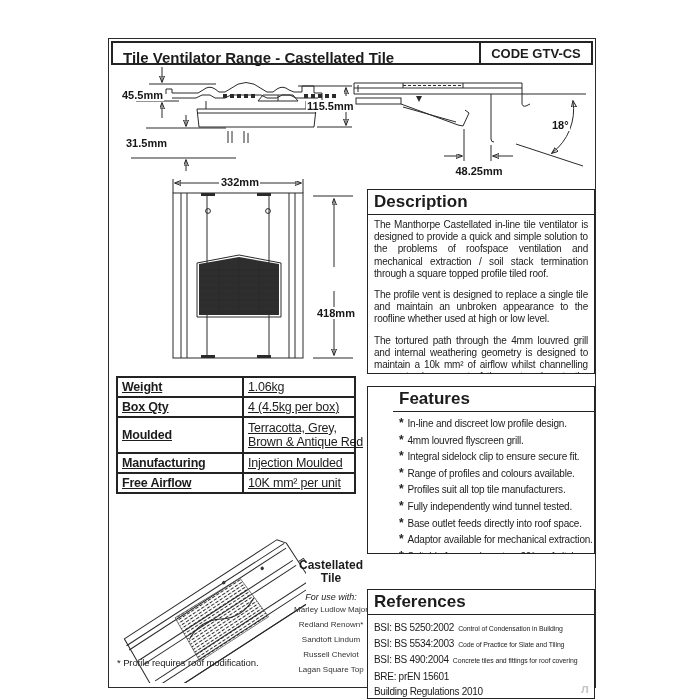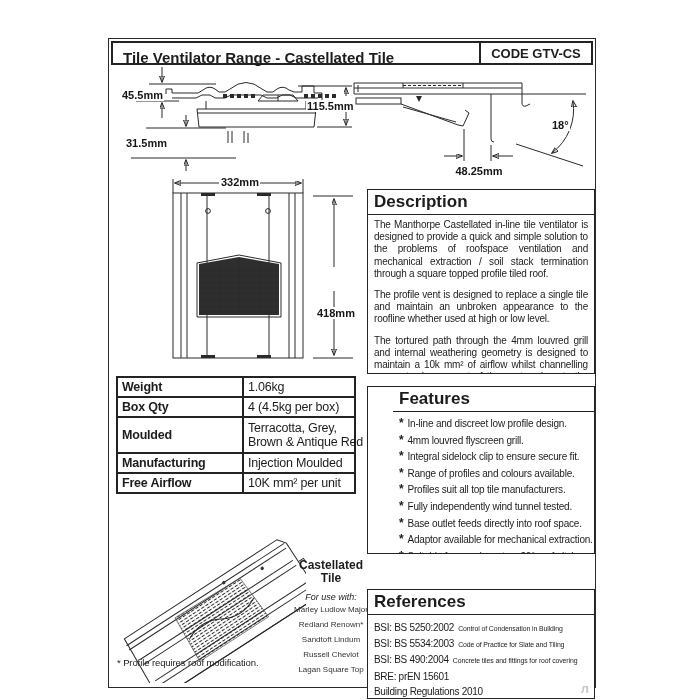--- a/index.html
+++ b/index.html
@@ -26,21 +26,21 @@
   .feat-item { font-size:10px; letter-spacing:-0.2px; white-space:nowrap; margin-bottom:5.6px; display:flex; align-items:flex-start; }
   .feat-bullet { font-weight:bold; font-size:12px; line-height:10px; margin-right:4px; }
   .ref-list { padding:4px 6px 0 6px; position:relative; }
   .ref-item { white-space:nowrap; line-height:13.2px; letter-spacing:-0.3px; }
   .ref-code { font-size:10px; }
   .ref-note { font-size:6.9px; letter-spacing:-0.1px; }
   .watermark { position:absolute; right:5px; bottom:2px; color:#c7c7c7; font-size:13px; font-weight:bold; }
 
   
   table.spec { position:absolute; left:7px; top:337px; width:240px; border-collapse:collapse; table-layout:fixed; }
-  table.spec td { border:2px solid #232323; font-size:12.5px; letter-spacing:-0.2px; padding:1px 4px; vertical-align:middle; white-space:nowrap; background:#fff; }
+  table.spec td { border:2px solid #232323; font-size:12.5px; letter-spacing:-0.2px; padding:1px 4px; vertical-align:middle; white-space:nowrap; background:#fff;text-decoration:underline; }
   table.spec td.l { font-weight:bold; width:126px; }
   .mat-line1 { display:flex; justify-content:space-between; padding-right:2px; }
   .mat-line2 { text-align:right; padding-right:14px; }
 
   
   .tile-label { position:absolute; left:180px; top:520px; width:84px; text-align:center; }
   .tl-title { font-weight:bold; font-size:12px; line-height:13px; }
   .tl-sub { font-style:italic; font-size:9px; margin-top:7px; }
   .tl-name { font-size:8px; line-height:15px; color:#333; }
 

